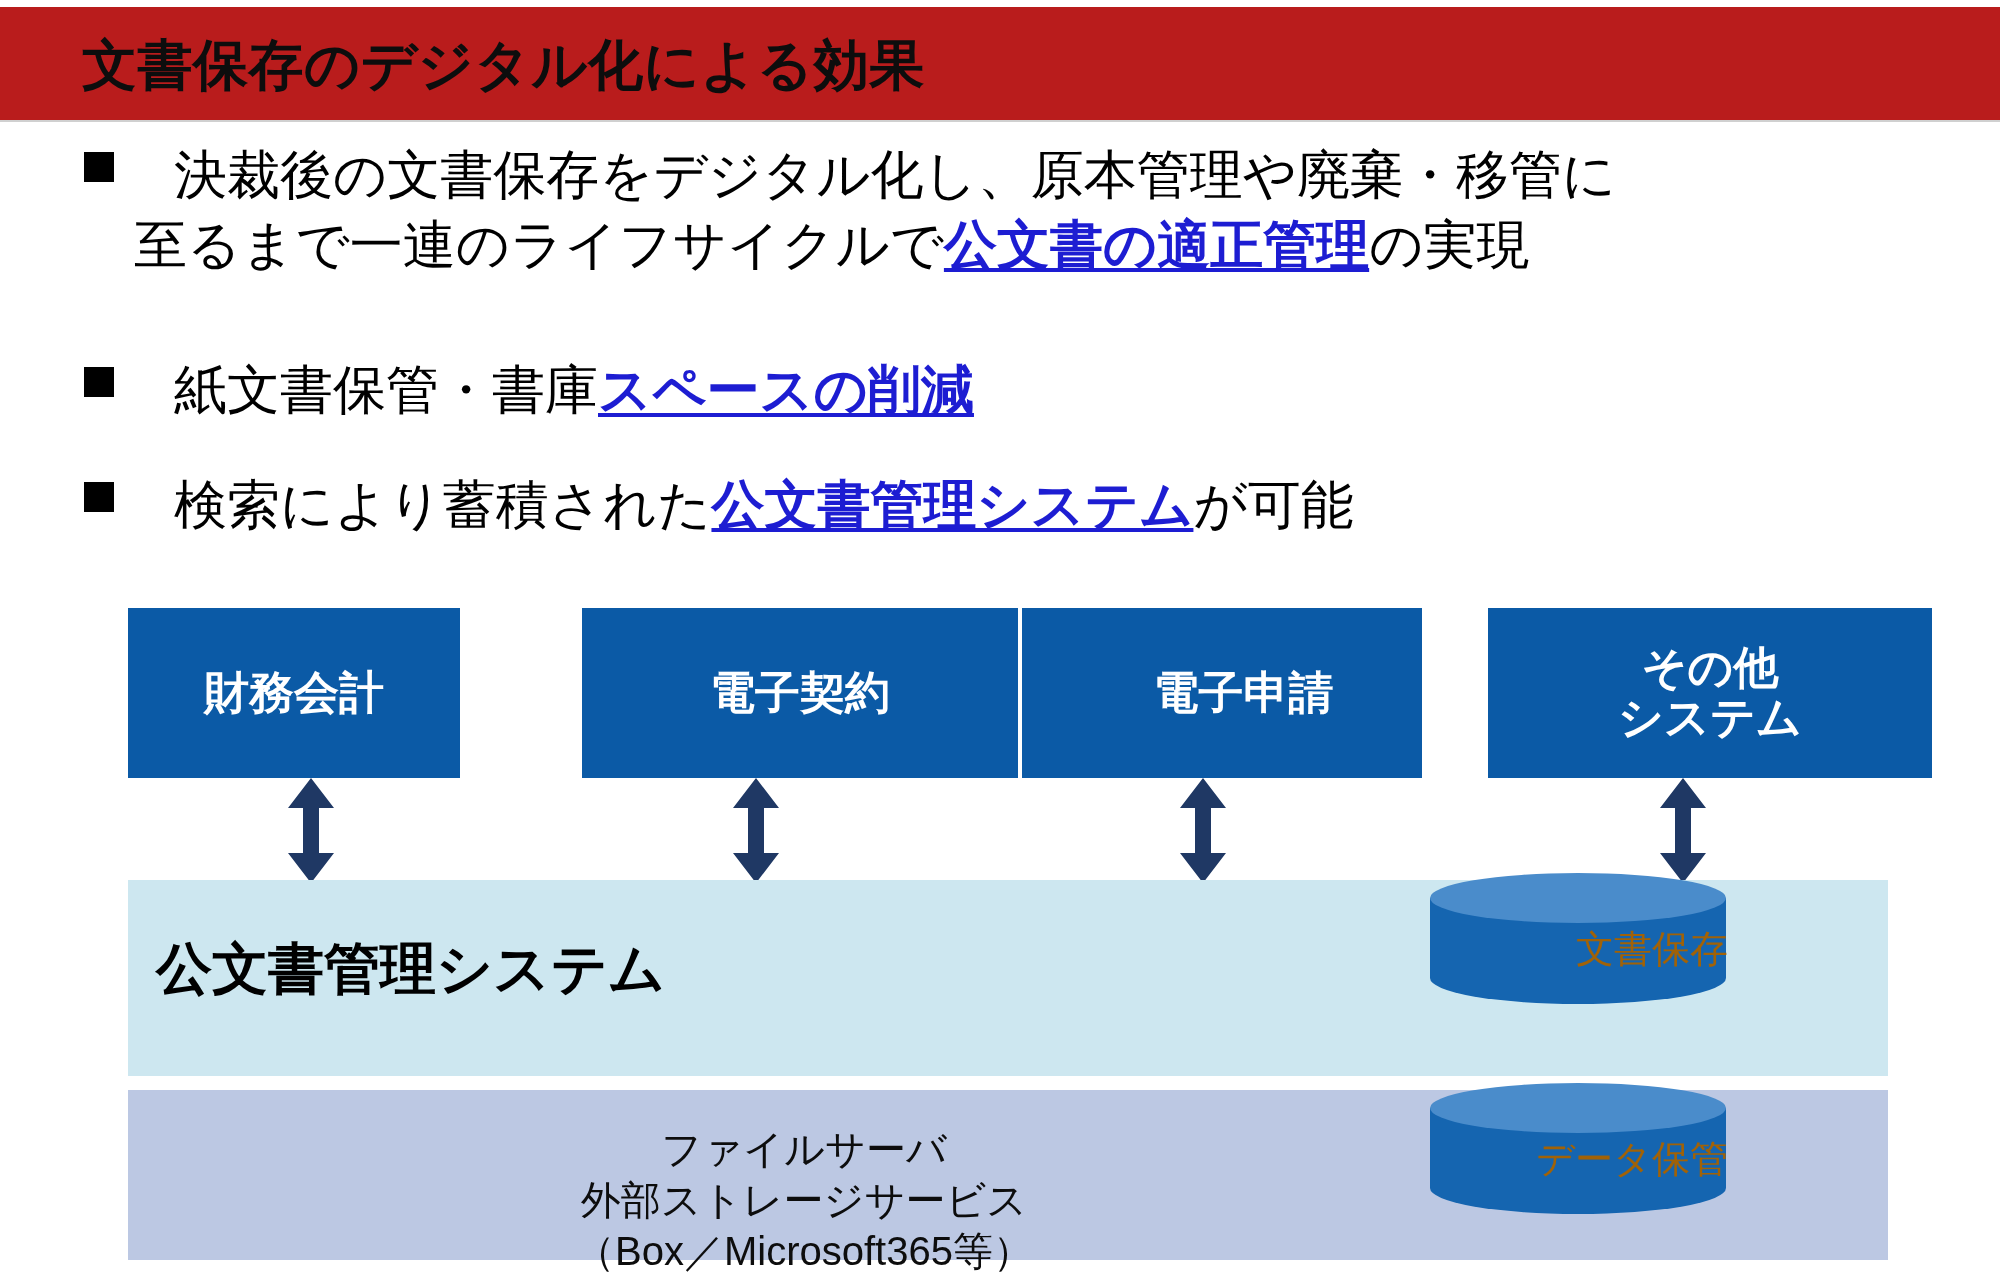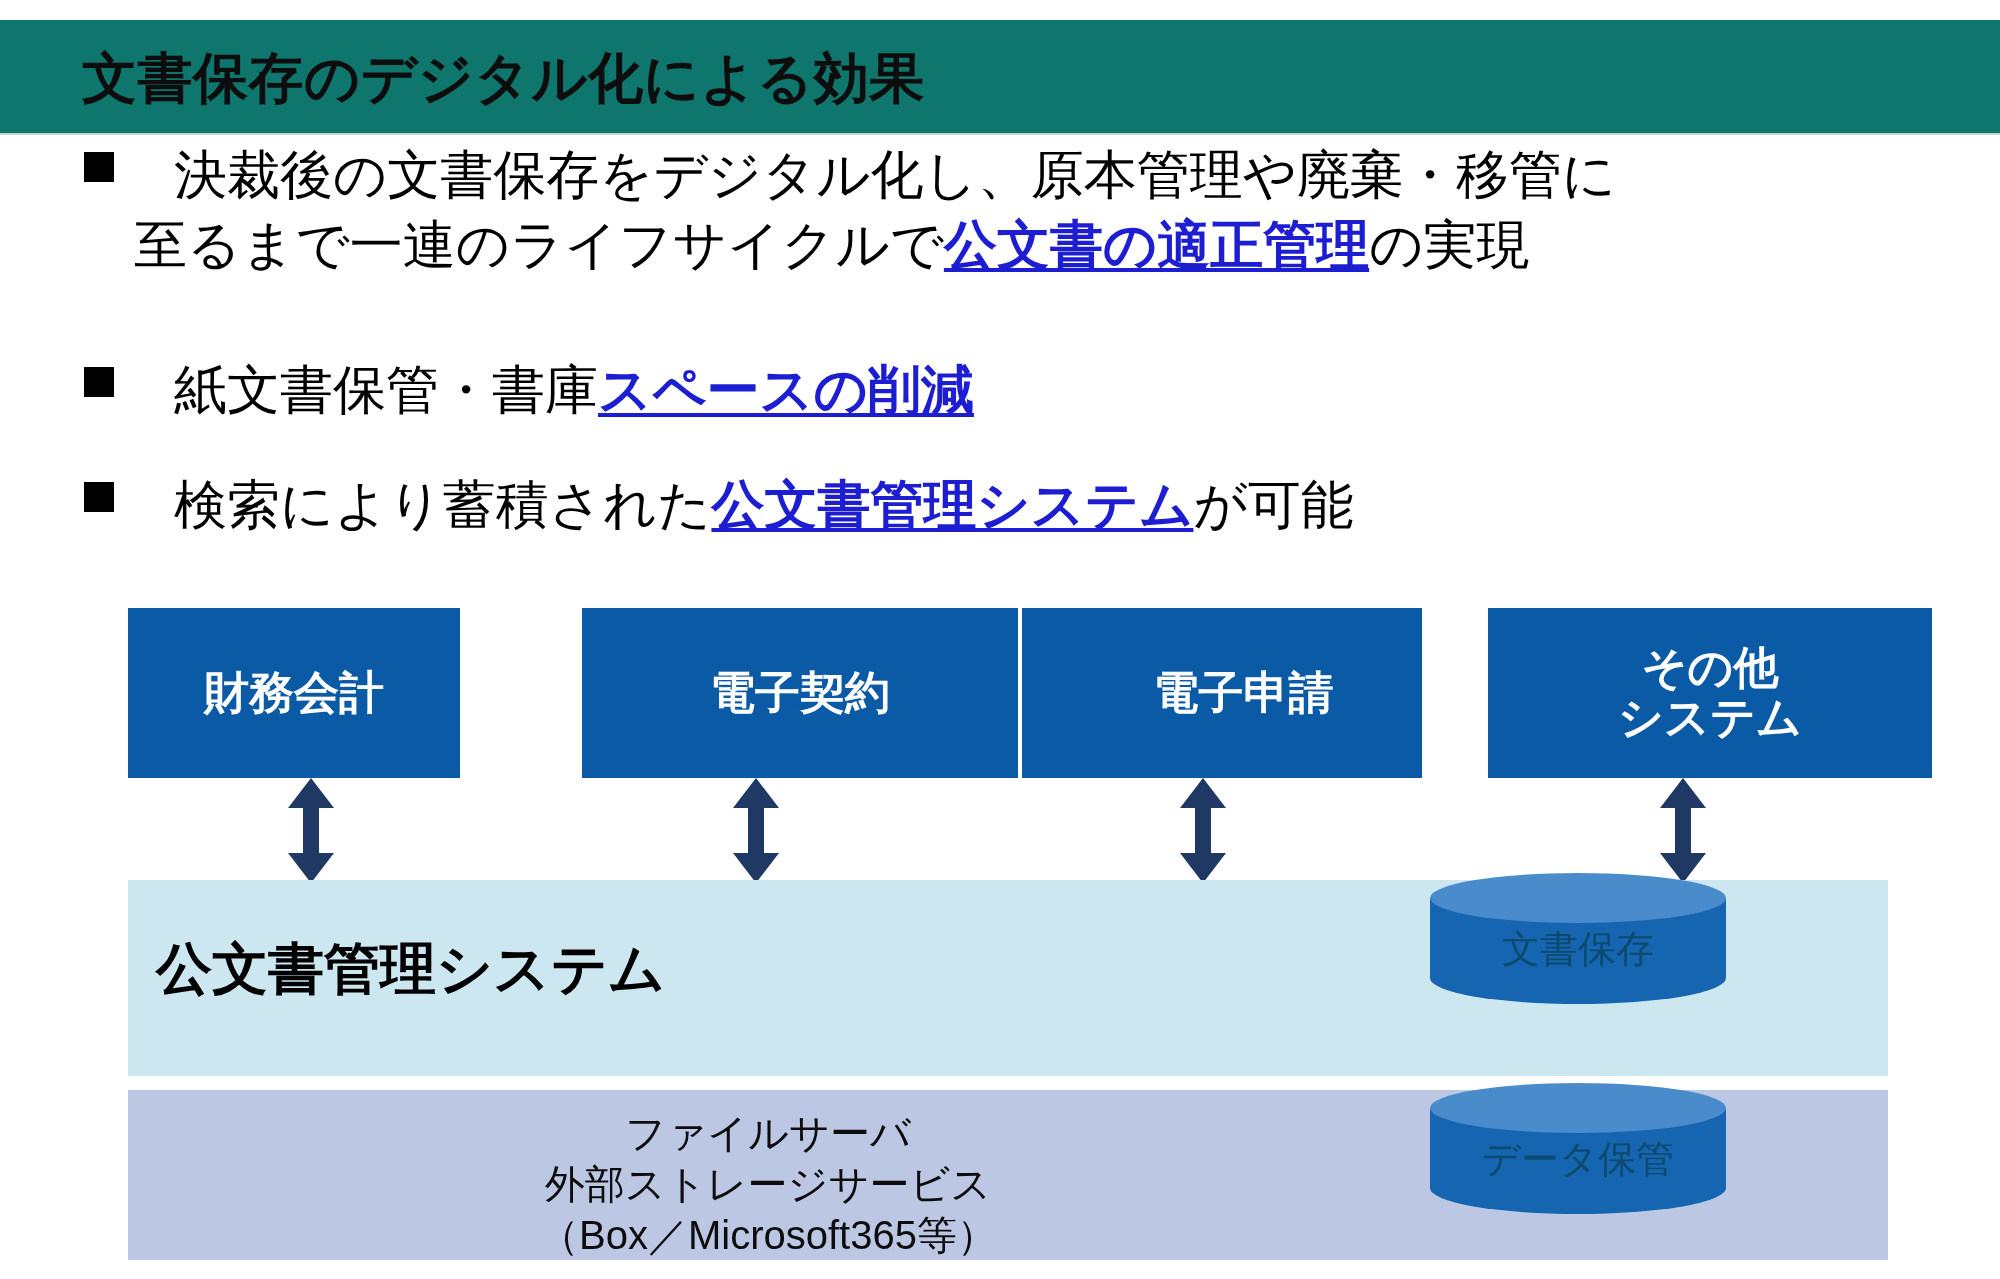--- a/index.html
+++ b/index.html
@@ -17,24 +17,24 @@
     height: 1279px;
     background: #ffffff;
     overflow: hidden;
     box-sizing: border-box;
   }
 
   
   .title-bar {
     position: absolute;
     left: 0;
-    top: 20px;
+    top: 7px;
     width: 2000px;
     height: 115px;
-    background: #0f766e;
+    background: #b91c1c;
     border-bottom: 2px solid #d0d0d0;
     box-sizing: border-box;
     text-align: right;
   }
   .title-text {
     position: absolute;
     left: 82px;
     top: 22px;
     font-size: 55px;
     font-weight: bold;
@@ -151,44 +151,45 @@
     position: absolute;
     left: 128px;
     top: 1090px;
     width: 1760px;
     height: 170px;
     background: #BCC8E3;
   }
   .band-bottom-label {
     position: absolute;
     left: 0;
-    top: 18px;
+    top: 34px;
     width: 1280px;
     text-align: center;
     font-size: 40px;
     line-height: 1.27;
     color: #0d0d0d;
+    padding-left: 36px;
   }
 
   
   .cyl {
     position: absolute;
     width: 300px;
     height: 132px;
   }
   #cyl-docs { left: 1428px; top: 872px; }
   #cyl-data { left: 1428px; top: 1082px; }
   .cyl-label {
     position: absolute;
     left: 0;
     top: 52px;
     width: 300px;
-    text-align: center;
+    text-align: right;
     font-size: 38px;
-    color: #0c4a6e;
+    color: #a16207;
     pointer-events: none;
   }
 </style>
 </head>
 <body>
 
 <div class="slide">
 
   <div class="title-bar">
     <div class="title-text">文書保存のデジタル化による効果</div>

